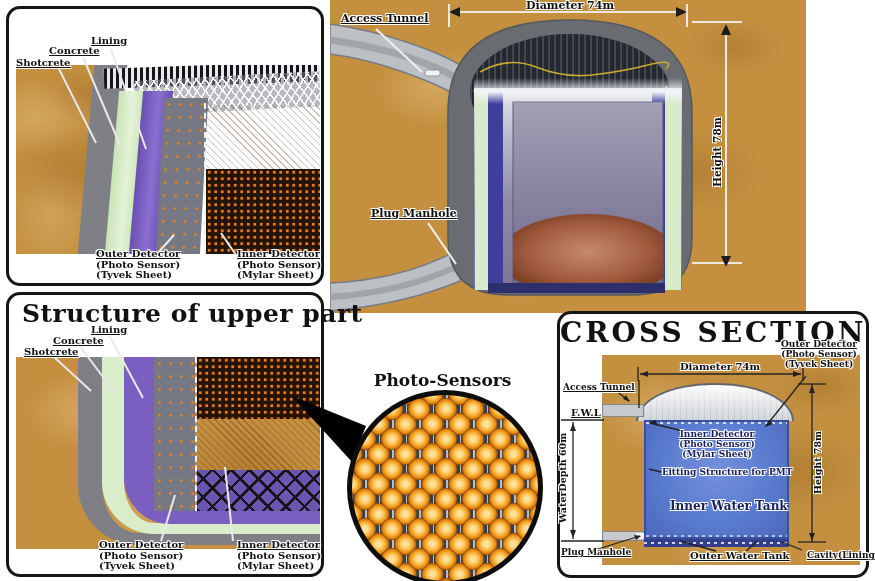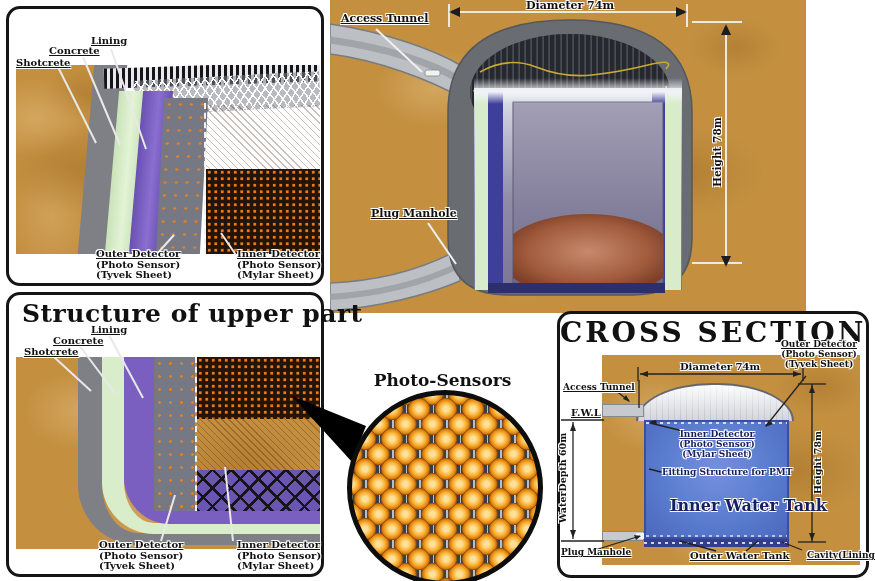--- a/index.html
+++ b/index.html
@@ -289,19 +289,19 @@
       <span class="u">Outer Detector</span><br>
       <span>(Photo Sensor)</span><br>
       <span>(Tyvek Sheet)</span>
     </div>
     <div class="lbl small ctr navy" style="left:110px;top:115px;width:94px;">
       <span class="u">Inner Detector</span><br>
       <span>(Photo Sensor)</span><br>
       <span>(Mylar Sheet)</span>
     </div>
     <div class="lbl small navy" style="left:102px;top:153px;">Fitting Structure for PMT</div>
-    <div class="lbl small navy ctr" style="left:110px;top:187px;width:94px;font-size:16px;">Inner Water Tank</div>
+    <div class="lbl small navy ctr" style="left:110px;top:187px;width:94px;font-size:12px;">Inner Water Tank</div>
     <div class="lbl small" style="left:1px;top:233px;"><span class="u">Plug Manhole</span></div>
     <div class="lbl small" style="left:130px;top:237px;font-size:10px;text-decoration:underline;"><span class="u">Outer Water Tank</span></div>
     <div class="lbl small" style="left:231px;top:236px;padding-left:16px;"><span class="u">Cavity(Lining)</span></div>
   </div>
 
 </div>
 
 </body></html>

